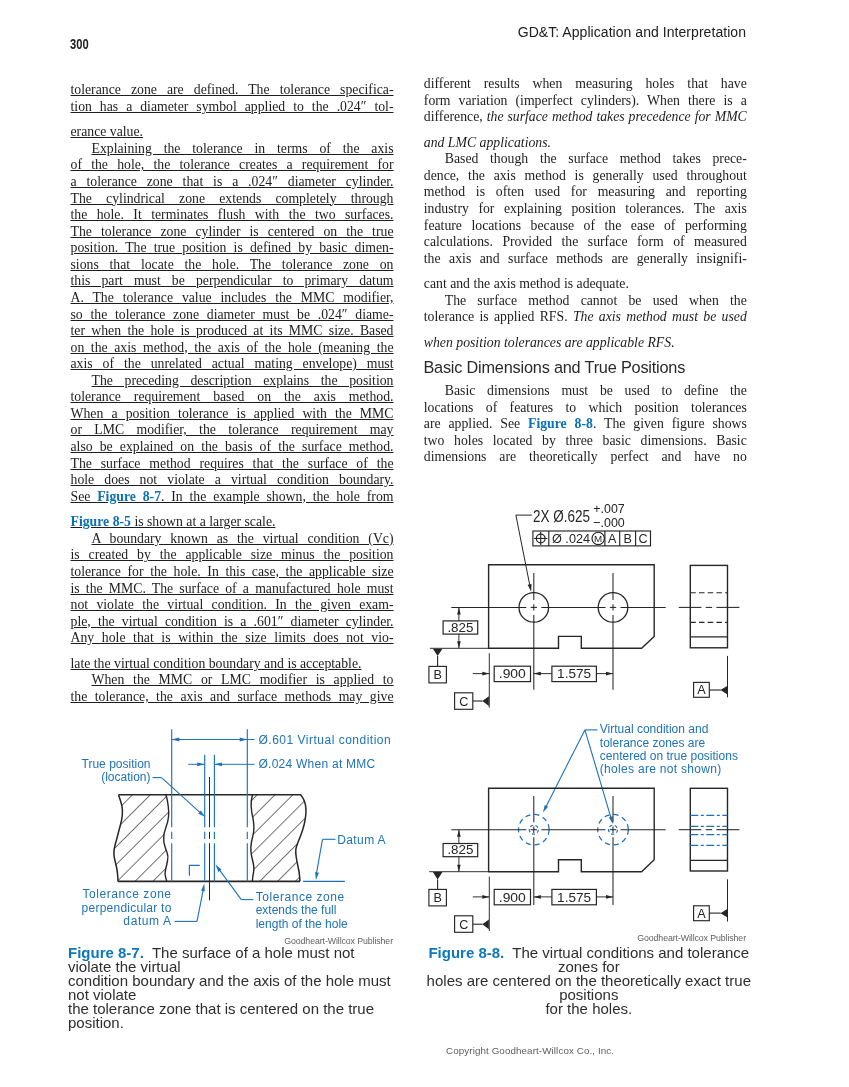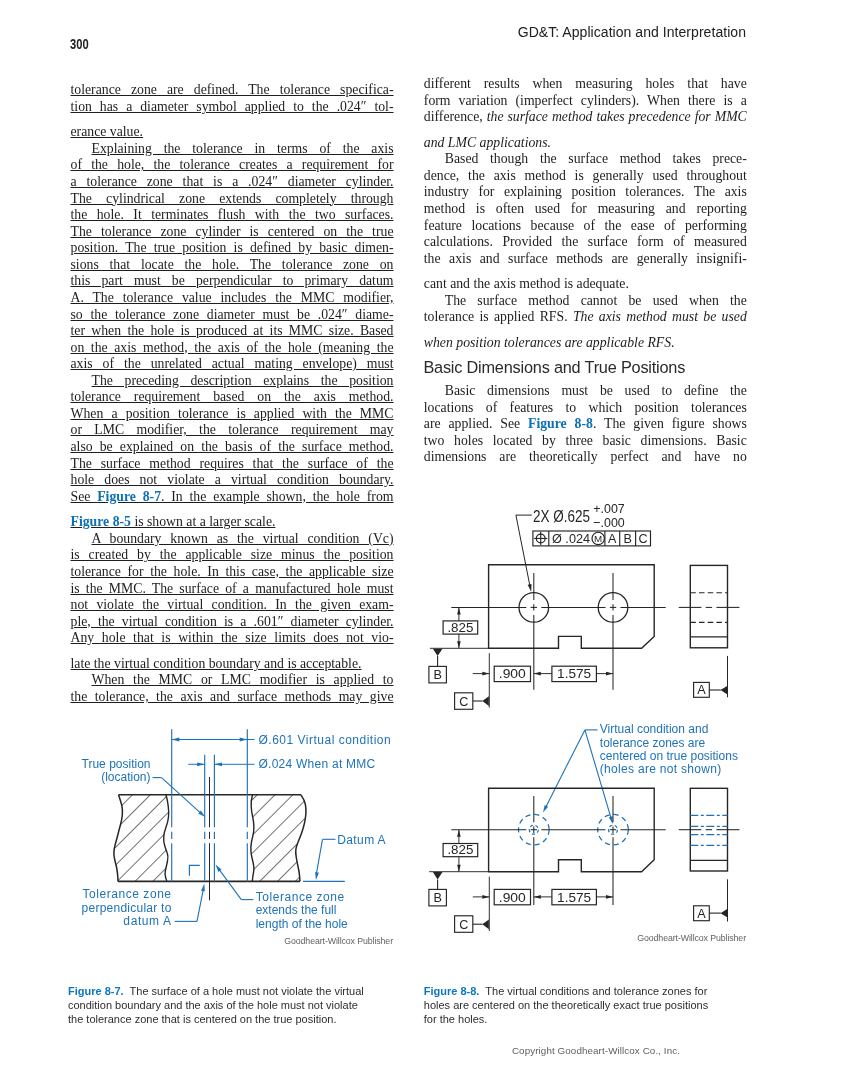--- a/index.html
+++ b/index.html
@@ -2,21 +2,21 @@
 <html><head><meta charset="utf-8"><style>
 html,body{margin:0;padding:0;background:#fff;}
 #page{position:relative;width:780px;height:1087px;background:#fff;font-family:"Liberation Sans",sans-serif;overflow:hidden;}
 .abs{position:absolute;}
 .col{position:absolute;width:323px;font-family:"Liberation Serif",serif;font-size:13.75px;color:#1d1d1f;}
 .ln{line-height:16.56px;text-align:justify;text-align-last:justify;}
 .ln.end{text-align-last:left;margin-top:9px;}
 .ln.in{padding-left:21px;}
 .fr{color:#0c70b5;font-weight:bold;}
 i{font-style:italic;}
-.cap{position:absolute;font-size:11px;line-height:14px;color:#2e2e2e;margin-top:38px;}
+.cap{position:absolute;font-size:15px;line-height:14px;color:#2e2e2e;}
 .cap .fl{color:#0c77be;font-weight:bold;}
 .pub{position:absolute;font-size:8.8px;color:#606163;letter-spacing:-0.1px;}
 .hdr{position:absolute;color:#202022;}
 </style></head><body>
 <div id="page">
 <div class="hdr" style="left:70px;top:35px;font-size:15.5px;font-weight:bold;transform:scaleX(0.72);transform-origin:0 0;">300</div>
 <div class="hdr" style="left:446px;top:24px;width:300px;text-align:right;font-size:14px;letter-spacing:0.05px;">GD&amp;T: Application and Interpretation</div>
 
 <div class="col" id="colL" style="left:70.5px;top:82.2px;text-decoration:underline;">
 <div class="ln">tolerance zone are defined. The tolerance specifica-</div>
@@ -57,22 +57,22 @@
 <div class="ln">the tolerance, the axis and surface methods may give</div>
 </div>
 
 <div class="col" id="colR" style="left:423.8px;top:76px;">
 <div class="ln">different results when measuring holes that have</div>
 <div class="ln">form variation (imperfect cylinders). When there is a</div>
 <div class="ln">difference, <i>the surface method takes precedence for MMC</i></div>
 <div class="ln end"><i>and LMC applications.</i></div>
 <div class="ln in">Based though the surface method takes prece-</div>
 <div class="ln">dence, the axis method is generally used throughout</div>
+<div class="ln">method is often used for measuring and reporting</div>
 <div class="ln">industry for explaining position tolerances. The axis</div>
-<div class="ln">method is often used for measuring and reporting</div>
 <div class="ln">feature locations because of the ease of performing</div>
 <div class="ln">calculations. Provided the surface form of measured</div>
 <div class="ln">the axis and surface methods are generally insignifi-</div>
 <div class="ln end">cant and the axis method is adequate.</div>
 <div class="ln in">The surface method cannot be used when the</div>
 <div class="ln">tolerance is applied RFS. <i>The axis method must be used</i></div>
 <div class="ln end"><i>when position tolerances are applicable RFS.</i></div>
 </div>
 
 <div class="abs" id="head1" style="left:423.4px;top:357.5px;font-size:16.3px;color:#2a2a2c;letter-spacing:-0.2px;">Basic Dimensions and True Positions</div>
@@ -280,15 +280,15 @@
       <rect x="693.6" y="905.8" width="15.7" height="14.9" fill="none" stroke="#262626" stroke-width="1.15"></rect>
       <text x="701.4" y="917.7" font-family="Liberation Sans" font-size="12.6" fill="#262626" text-anchor="middle">A</text>
       <line x1="709.3" y1="913.1" x2="720.8" y2="913.1" stroke="#262626" stroke-width="1.1"></line>
       <polygon points="720.5,913.2 727.1,909.1 727.1,917.3" fill="#262626"></polygon>
     </svg>
 
 <div class="pub" style="left:200px;top:935.5px;width:193px;text-align:right;">Goodheart-Willcox Publisher</div>
 <div class="cap" style="left:68px;top:946px;width:334px;"><span class="fl">Figure 8-7.</span>&nbsp; The surface of a hole must not violate the virtual<br>condition boundary and the axis of the hole must not violate<br>the tolerance zone that is centered on the true position.</div>
 
 <div class="pub" style="left:553px;top:932.5px;width:193px;text-align:right;">Goodheart-Willcox Publisher</div>
-<div class="cap" style="left:423.8px;top:946px;width:330px;"><span class="fl">Figure 8-8.</span>&nbsp; The virtual conditions and tolerance zones for<br>holes are centered on the theoretically exact true positions<br>for the holes.</div>
-
-<div class="abs" style="left:446px;top:1044.5px;width:300px;text-align:center;font-size:9.8px;color:#5d5e60;letter-spacing:0.1px;">Copyright Goodheart-Willcox Co., Inc.</div>
+<div class="cap" style="left:423.8px;top:946px;width:330px;text-align:center;"><span class="fl">Figure 8-8.</span>&nbsp; The virtual conditions and tolerance zones for<br>holes are centered on the theoretically exact true positions<br>for the holes.</div>
+
+<div class="abs" style="left:446px;top:1044.5px;width:300px;text-align:left;font-size:9.8px;color:#5d5e60;letter-spacing:0.1px;">Copyright Goodheart-Willcox Co., Inc.</div>
 </div>
 </body></html>

